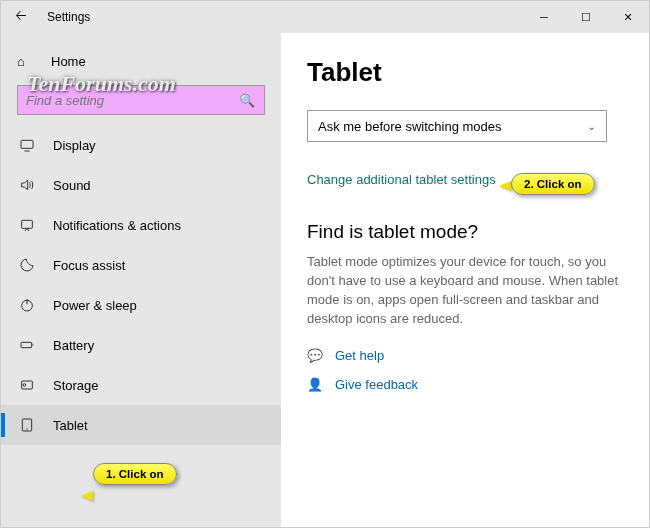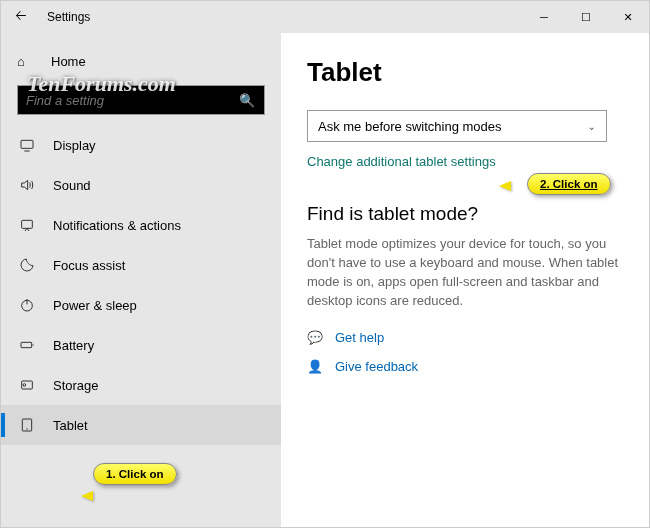--- a/index.html
+++ b/index.html
@@ -6,42 +6,42 @@
 body { width: 650px; height: 528px; background: #fff; position: relative; overflow: hidden; border: 1px solid #ccc; }
 .titlebar { height: 32px; display: flex; align-items: center; background: #e6e6e6; }
 .titlebar .back { width: 40px; text-align: center; font-size: 14px; cursor: pointer; }
 .titlebar .title { flex: 0 0 auto; padding-left: 6px; font-size: 12px; }
 .titlebar .spacer { flex: 1; }
 .titlebar .winbtn { width: 42px; height: 32px; display: flex; align-items: center; justify-content: center; cursor: pointer; font-size: 11px; }
 .container { display: flex; height: calc(100% - 32px); }
 .sidebar { width: 280px; background: #e6e6e6; display: flex; flex-direction: column; padding-top: 10px; overflow: hidden; }
 .home { display: flex; align-items: center; height: 36px; padding: 0 16px; cursor: pointer; font-size: 13px; }
 .home .icon { width: 20px; margin-right: 14px; }
-.searchbox { margin: 6px 16px 10px 16px; height: 30px; border: 1px solid #999; background: #000000; display: flex; align-items: center; padding: 0 8px; }
+.searchbox { margin: 6px 16px 10px 16px; height: 30px; border: 1px solid #999; background: #f0abfc; display: flex; align-items: center; padding: 0 8px; }
 .searchbox input { flex: 1; border: none; outline: none; font-size: 13px; font-style: italic; color: #666; background: transparent; }
 .searchbox .sicon { color: #666; font-size: 13px; }
 .section-head { font-weight: 600; font-size: 13px; padding: 8px 16px 14px 16px; }
 .nav-item { display: flex; align-items: center; height: 40px; padding: 0 16px; cursor: pointer; font-size: 13px; position: relative; }
 .nav-item.active { background: #d8d8d8; }
 .nav-item.active::before { content: ""; position: absolute; left: 0; top: 8px; bottom: 8px; width: 4px; background: #0078d4; }
 .nav-item .icon { width: 20px; margin-right: 16px; display: flex; align-items: center; justify-content: center; color: #333; }
 .main { flex: 1; padding: 24px 26px; background: #fff; overflow: auto; }
 .main h1 { font-weight: 600; font-size: 26px; margin-bottom: 22px; }
 .main .label { font-size: 13px; margin-bottom: 6px; }
-.dropdown { width: 300px; height: 32px; border: 1px solid #999; display: flex; align-items: center; padding: 0 10px; font-size: 13px; cursor: pointer; justify-content: space-between; margin-bottom: 12px; }
+.dropdown { width: 300px; height: 32px; border: 1px solid #999; display: flex; align-items: center; padding: 0 10px; font-size: 13px; cursor: pointer; justify-content: space-between; margin-bottom: 30px; }
 .dropdown .chev { font-size: 10px; color: #555; }
 .linkrow { display: flex; align-items: center; gap: 6px; margin-bottom: 34px; }
 .link { color: #0f766e; font-size: 13px; cursor: pointer; }
 .main h2 { font-weight: 400; font-size: 19px; margin-bottom: 10px; }
 .desc { font-size: 13px; color: #666; line-height: 1.45; margin-bottom: 20px; max-width: 320px; }
 .help { display: flex; align-items: center; gap: 12px; font-size: 13px; color: #0066b4; margin-bottom: 14px; cursor: pointer; }
 .help .hicon { color: #444; width: 16px; }
 .callout { position: absolute; background: linear-gradient(#ffff66, #f2e000); border: 1px solid #888; border-radius: 12px; padding: 4px 12px; font-size: 11.5px; font-weight: 600; box-shadow: 2px 2px 4px rgba(0,0,0,0.35); white-space: nowrap; }
 .callout.c1 { left: 92px; top: 462px; }
-.callout.c2 { left: 526px; top: 172px; text-decoration: underline; }
+.callout.c2 { left: 510px; top: 172px; }
 .arrow1 { position: absolute; left: 80px; top: 490px; width: 0; height: 0; border-top: 5px solid transparent; border-bottom: 5px solid transparent; border-right: 12px solid #f2e000; filter: drop-shadow(1px 1px 1px rgba(0,0,0,0.3)); }
 .arrow2 { position: absolute; left: 498px; top: 180px; width: 0; height: 0; border-top: 5px solid transparent; border-bottom: 5px solid transparent; border-right: 12px solid #f2e000; filter: drop-shadow(1px 1px 1px rgba(0,0,0,0.3)); }
 .watermark { position: absolute; left: 26px; top: 70px; font-size: 22px; font-weight: 700; color: rgba(255,255,255,0.85); text-shadow: 0 0 4px rgba(0,0,0,0.5), 1px 1px 2px rgba(0,0,0,0.5); pointer-events: none; font-style: italic; font-family: Georgia, serif; }
 svg { width: 16px; height: 16px; }
 </style>
 </head>
 <body>
 
 <div class="titlebar">
   <div class="back">🡠</div>

